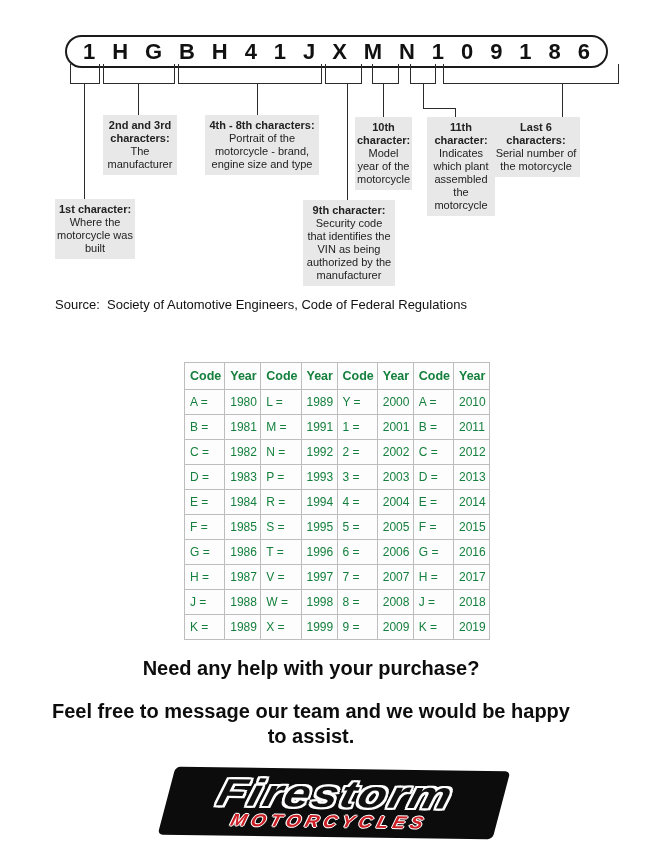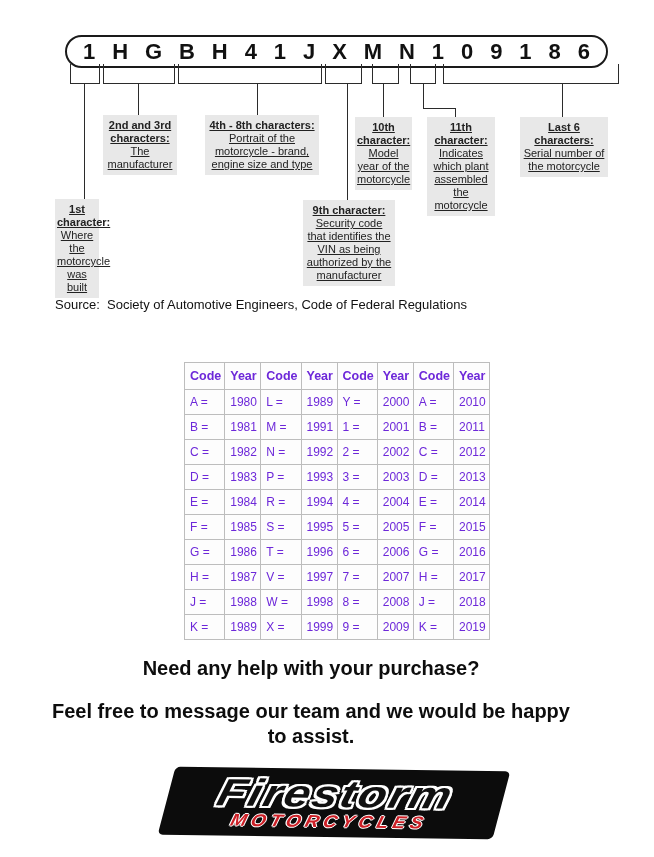--- a/index.html
+++ b/index.html
@@ -36,40 +36,40 @@
   .s4{left:347px;top:83px;height:117px}
   .s5{left:383px;top:83px;height:34px}
   .s6a{left:423px;top:83px;height:26px}
   .s6b{left:423px;top:108px;width:33px;height:1px}
   .s6c{left:455px;top:108px;height:9px}
   .s7{left:562px;top:84px;height:33px}
 
   
   .callout {
     position:absolute; background:#e8e8e8; font-size:11px; line-height:13px;
-    text-align:center; padding:4px 2px; box-sizing:border-box; color:#222;text-decoration:underline;
+    text-align:center; padding:4px 2px; box-sizing:border-box; color:#222;
   }
   .callout .hd { font-weight:bold; display:block; }
-  .c1{left:55px;top:199px;width:44px}
+  .c1{left:55px;top:199px;width:80px}
   .c2{left:103px;top:115px;width:74px}
   .c3{left:205px;top:115px;width:114px}
   .c9{left:303px;top:200px;width:92px}
   .c10{left:355px;top:117px;width:57px}
   .c11{left:427px;top:117px;width:68px}
-  .c12{left:520px;top:117px;width:88px}
+  .c12{left:492px;top:117px;width:88px}
 
   .source {
     position:absolute; left:55px; top:297px; font-size:13px; color:#111;
     white-space:pre-wrap;
   }
 
   
   .year-table {
     position:absolute; left:184px; top:362px; border-collapse:collapse;
-    font-size:12px; color:#6d28d9; background:#fdfdfd;padding-left:44px;
+    font-size:12px; color:#15803d; background:#fdfdfd;padding-left:44px;
   }
   .year-table th, .year-table td {
     border:1px solid #bdbdbd; text-align:left; width:27px; white-space:nowrap;
   }
   .year-table th { padding:6px 3px 6px 5px; font-size:12.5px; }
   .year-table td { padding:5px 3px 5px 5px; }
 
   
   .help {
     position:absolute; left:0; top:656px; width:622px; text-align:center;

